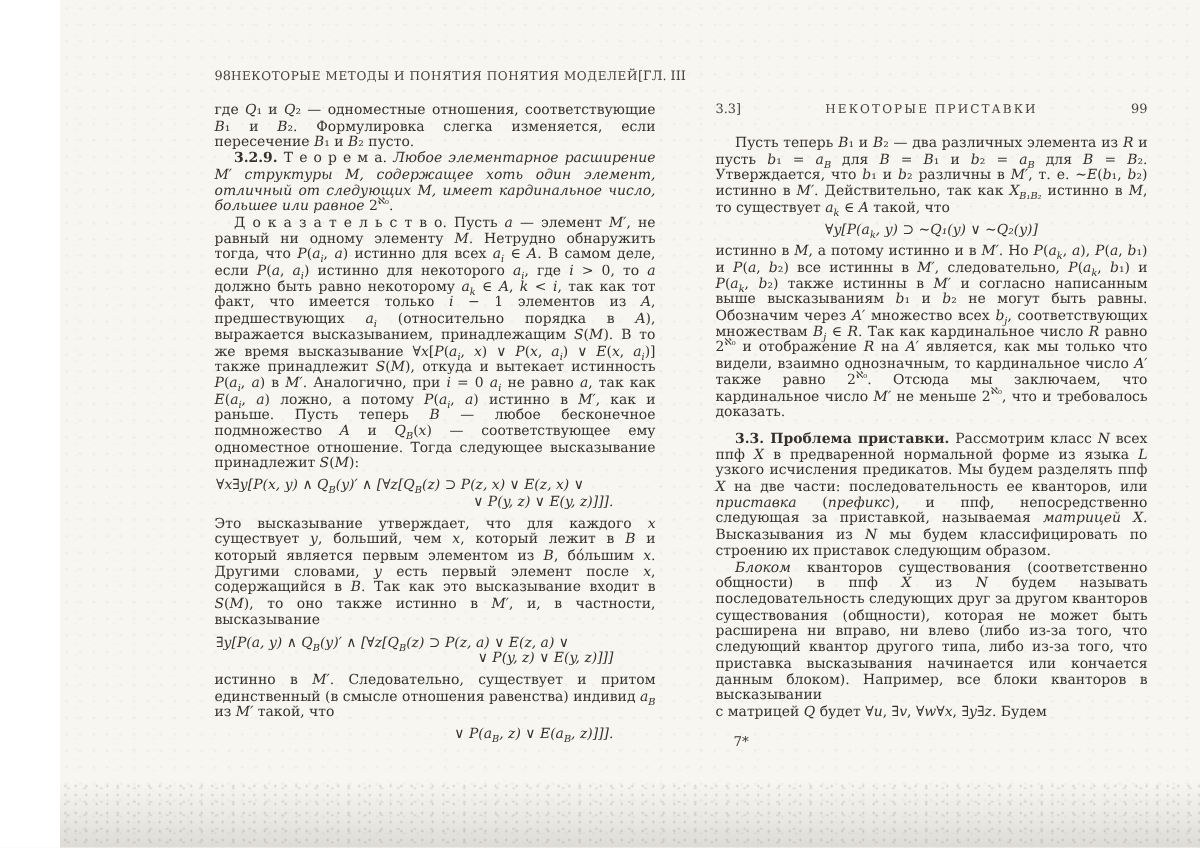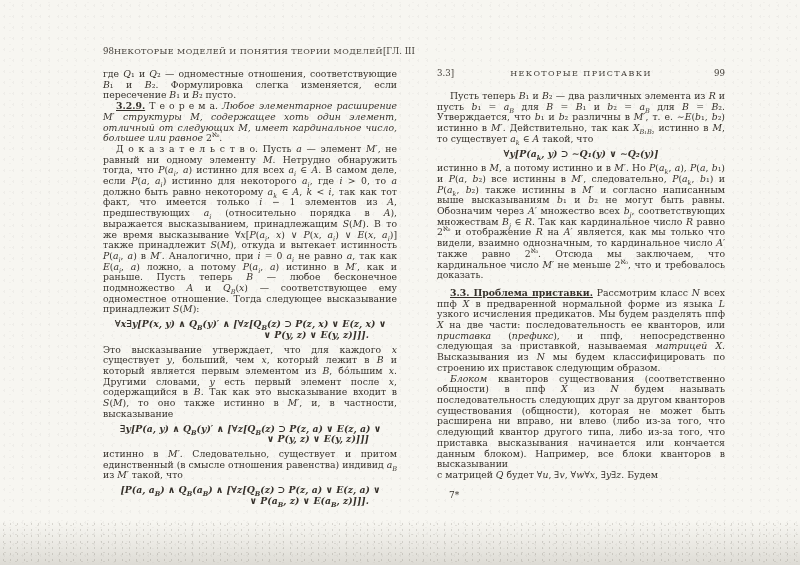--- a/index.html
+++ b/index.html
@@ -10,20 +10,21 @@
   }
   .spread {
     position: absolute; inset: 0;
     background-color: #f7f6f1;
     background-image:
       radial-gradient(rgba(95,88,76,0.05) 1px, transparent 1px),
       radial-gradient(rgba(95,88,76,0.04) 1px, transparent 1px);
     background-size: 9px 11px, 13px 7px;
     background-position: 0 0, 4px 6px;
     color: #35302a;
+    margin-left: 40px;
   }
   .scan-bottom {
     position: absolute; left: 0; right: 0; bottom: 0; height: 44px;
     background:
       radial-gradient(rgba(80,74,64,0.18) 1px, transparent 1px),
       radial-gradient(rgba(80,74,64,0.12) 1px, transparent 1px),
       linear-gradient(180deg, rgba(118,112,100,0) 0%, rgba(118,112,100,0.10) 55%, rgba(118,112,100,0.20) 100%);
     background-size: 7px 6px, 11px 9px, 100% 100%;
   }
   .page { position: absolute; top: 46px; }
@@ -38,57 +39,56 @@
   .running-head .rh-side { width: 34px; font-size: 8.6px; letter-spacing: 0; }
   .running-head .rh-side.right { text-align: right; }
   .running-head .rh-title { flex: 1; text-align: center; }
   .page-right .running-head { letter-spacing: 1.4px; }
 
   .body-text { font-size: 9.3px; line-height: 10.7px; text-align: justify; }
   .para { margin: 0; }
   .para.ind { text-indent: 13px; }
   .para.gap { margin-top: 7px; }
   .para i { font-style: italic; }
-  .para b { font-weight: bold; text-decoration: underline; }
+  .para b { font-weight: bold; }
   sub, sup { font-size: 6.5px; line-height: 0; }
 
-  .formula { font-style: italic; margin: 4px 0; font-weight: bold; }
-  .formula.fs .l1 { display: block; text-align: center; padding-left: 1px; }
+  .formula { font-style: italic; margin: 4px 0; }
+  .formula.fs .l1 { display: block; text-align: left; padding-left: 1px; }
   .formula.fs .l2 { display: block; text-align: right; padding-right: 28px; }
   .formula.fc { text-align: center; }
 
   .footer-mark { margin-top: 9px; padding-left: 12px; font-size: 9px; }
 </style>
 </head>
 <body>
 
 <div class="spread">
 
   <div class="page page-left">
     <div class="running-head">
       <span class="rh-side">98</span>
-      <span class="rh-title">НЕКОТОРЫЕ МОДЕЛЕЙ И ПОНЯТИЯ ТЕОРИИ МОДЕЛЕЙ</span>
+      <span class="rh-title">НЕКОТОРЫЕ МЕТОДЫ И ПОНЯТИЯ ПОНЯТИЯ МОДЕЛЕЙ</span>
       <span class="rh-side right">[ГЛ. III</span>
     </div>
     <div class="body-text">
         <p class="para">где <i>Q</i>₁ и <i>Q</i>₂ — одноместные отношения, соответствующие <i>B</i>₁ и <i>B</i>₂. Формулировка слегка изменяется, если пересечение <i>B</i>₁ и <i>B</i>₂ пусто.</p>
         <p class="para ind"><b>3.2.9.</b> Т е о р е м а. <i>Любое элементарное расширение M′ структуры M, содержащее хоть один элемент, отличный от следующих M, имеет кардинальное число, большее или равное</i> 2<sup>ℵ₀</sup>.</p>
         <p class="para ind">Д о к а з а т е л ь с т в о. Пусть <i>a</i> — элемент <i>M′</i>, не равный ни одному элементу <i>M</i>. Нетрудно обнаружить тогда, что <i>P</i>(<i>a<sub>i</sub></i>, <i>a</i>) истинно для всех <i>a<sub>i</sub></i> ∈ <i>A</i>. В самом деле, если <i>P</i>(<i>a</i>, <i>a<sub>i</sub></i>) истинно для некоторого <i>a<sub>i</sub></i>, где <i>i</i> &gt; 0, то <i>a</i> должно быть равно некоторому <i>a<sub>k</sub></i> ∈ <i>A</i>, <i>k</i> &lt; <i>i</i>, так как тот факт, что имеется только <i>i</i> − 1 элементов из <i>A</i>, предшествующих <i>a<sub>i</sub></i> (относительно порядка в <i>A</i>), выражается высказыванием, принадлежащим <i>S</i>(<i>M</i>). В то же время высказывание ∀<i>x</i>[<i>P</i>(<i>a<sub>i</sub></i>, <i>x</i>) ∨ <i>P</i>(<i>x</i>, <i>a<sub>i</sub></i>) ∨ <i>E</i>(<i>x</i>, <i>a<sub>i</sub></i>)] также принадлежит <i>S</i>(<i>M</i>), откуда и вытекает истинность <i>P</i>(<i>a<sub>i</sub></i>, <i>a</i>) в <i>M′</i>. Аналогично, при <i>i</i> = 0 <i>a<sub>i</sub></i> не равно <i>a</i>, так как <i>E</i>(<i>a<sub>i</sub></i>, <i>a</i>) ложно, а потому <i>P</i>(<i>a<sub>i</sub></i>, <i>a</i>) истинно в <i>M′</i>, как и раньше. Пусть теперь <i>B</i> — любое бесконечное подмножество <i>A</i> и <i>Q<sub>B</sub></i>(<i>x</i>) — соответствующее ему одноместное отношение. Тогда следующее высказывание принадлежит <i>S</i>(<i>M</i>):</p>
         <div class="formula fs">
           <span class="l1">∀x∃y[P(x, y) ∧ Q<sub>B</sub>(y)′ ∧ [∀z[Q<sub>B</sub>(z) ⊃ P(z, x) ∨ E(z, x) ∨</span>
           <span class="l2">∨ P(y, z) ∨ E(y, z)]]].</span>
         </div>
         <p class="para">Это высказывание утверждает, что для каждого <i>x</i> существует <i>y</i>, больший, чем <i>x</i>, который лежит в <i>B</i> и который является первым элементом из <i>B</i>, бо́льшим <i>x</i>. Другими словами, <i>y</i> есть первый элемент после <i>x</i>, содержащийся в <i>B</i>. Так как это высказывание входит в <i>S</i>(<i>M</i>), то оно также истинно в <i>M′</i>, и, в частности, высказывание</p>
         <div class="formula fs">
           <span class="l1">∃y[P(a, y) ∧ Q<sub>B</sub>(y)′ ∧ [∀z[Q<sub>B</sub>(z) ⊃ P(z, a) ∨ E(z, a) ∨</span>
           <span class="l2">∨ P(y, z) ∨ E(y, z)]]]</span>
         </div>
         <p class="para">истинно в <i>M′</i>. Следовательно, существует и притом единственный (в смысле отношения равенства) индивид <i>a<sub>B</sub></i> из <i>M′</i> такой, что</p>
         <div class="formula fs">
-          <span class="l1">[P(a, a<sub>B</sub>) ∧ Q<sub>B</sub>(a<sub>B</sub>) ∧ [∀z[Q<sub>B</sub>(z) ⊃ P(z, a) ∨ E(z, a) ∨</span>
           <span class="l2">∨ P(a<sub>B</sub>, z) ∨ E(a<sub>B</sub>, z)]]].</span>
         </div>
       </div>
   </div>
 
   <div class="page page-right">
     <div class="running-head">
       <span class="rh-side">3.3]</span>
       <span class="rh-title">НЕКОТОРЫЕ ПРИСТАВКИ</span>
       <span class="rh-side right">99</span>

